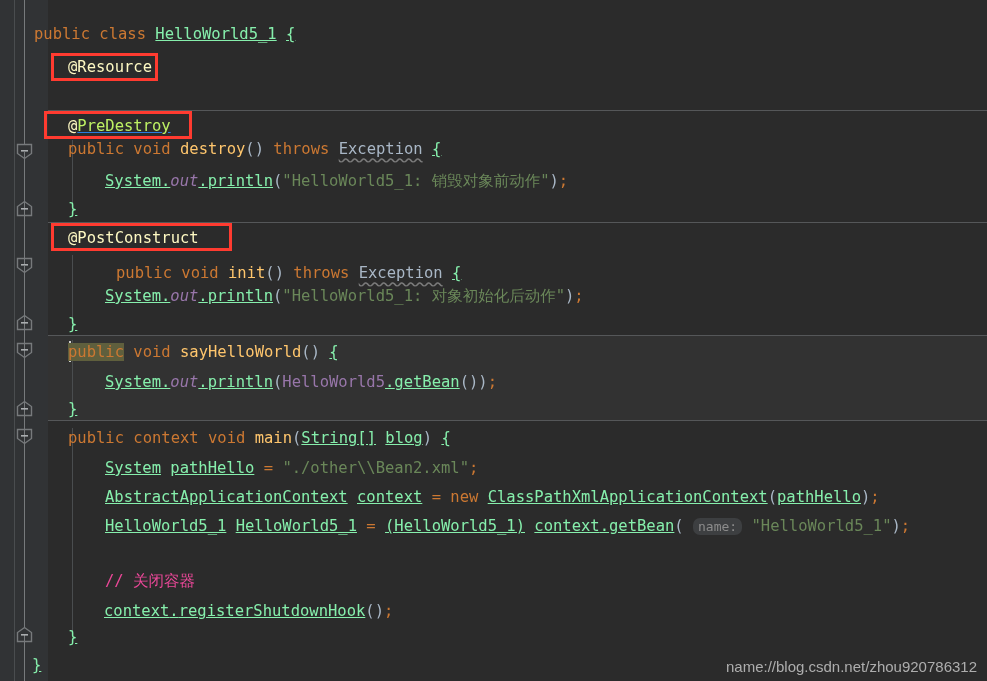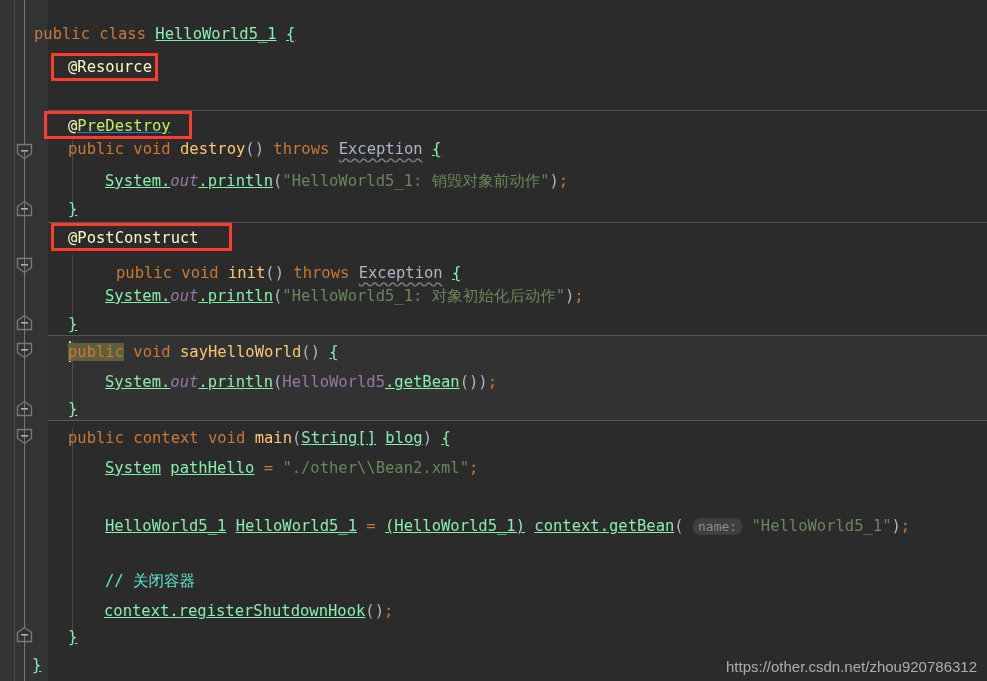--- a/index.html
+++ b/index.html
@@ -78,21 +78,21 @@
 
   
   .kw    { color: #cc7832; }       
   .plain { color: #86efac; text-decoration: underline; }
   .type  { color: #a9b7c6; }
   .fn    { color: #ffc66d; }       
   .str   { color: #6a8759; }
   .anno  { color: #fef9c3; }       
   .field { color: #9876aa; }       
   .stat  { color: #9876aa; font-style: italic; } 
-  .cmt   { color: #5eead4; margin-top: 34px; }       
+  .cmt   { color: #ec4899; margin-top: 34px; }       
   .semi  { color: #cc7832; }
   .paren { color: #a9b7c6; }
 
   .wavy {
     text-decoration: underline;
     text-decoration-style: wavy;
     text-decoration-color: #7a7a7a;
     text-underline-offset: 3px;
   }
   .deprecated-link {
@@ -245,33 +245,34 @@
     <div class="line" style="left:68px;top:342px;"><span class="kw hl-ident">public</span> <span class="kw">void</span> <span class="fn">sayHelloWorld</span><span class="paren">()</span> <span class="plain">{</span></div>
 
     <div class="line" style="left:105px;top:372px;"><span class="plain">System</span><span class="plain">.</span><span class="stat">out</span><span class="plain">.</span><span class="plain">println</span><span class="paren">(</span><span class="field">HelloWorld5</span><span class="plain">.</span><span class="plain">getBean</span><span class="paren">())</span><span class="semi">;</span></div>
 
     <div class="line" style="left:68px;top:399px;"><span class="plain">}</span></div>
 
     <div class="line" style="left:68px;top:428px;"><span class="kw">public</span> <span class="kw">context</span> <span class="kw">void</span> <span class="fn">main</span><span class="paren">(</span><span class="plain">String[]</span> <span class="plain">blog</span><span class="paren">)</span> <span class="plain">{</span></div>
 
     <div class="line" style="left:105px;top:458px;"><span class="plain">System</span> <span class="plain">pathHello</span> <span class="kw">=</span> <span class="str">"./other\\Bean2.xml"</span><span class="semi">;</span></div>
 
+    <div class="line" style="left:105px;top:487px;"><span class="plain">AbstractApplicationContext</span> <span class="plain">context</span> <span class="kw">=</span> <span class="kw">new</span> <span class="plain">ClassPathXmlApplicationContext</span><span class="paren">(</span><span class="plain">pathHello</span><span class="paren">)</span><span class="semi">;</span></div>
 
     <div class="line" style="left:105px;top:516px;"><span class="plain">HelloWorld5_1</span> <span class="plain">HelloWorld5_1</span> <span class="kw">=</span> <span class="plain">(HelloWorld5_1)</span> <span class="plain">context</span><span class="plain">.</span><span class="plain">getBean</span><span class="paren">(</span> <span class="param-hint">name:</span> <span class="str">"HelloWorld5_1"</span><span class="paren">)</span><span class="semi">;</span></div>
 
 
     <div class="line" style="left:105px;top:571px;"><span class="cmt">// 关闭容器</span></div>
 
     <div class="line" style="left:104px;top:601px;"><span class="plain">context</span><span class="plain">.</span><span class="plain">registerShutdownHook</span><span class="paren">()</span><span class="semi">;</span></div>
 
     <div class="line" style="left:68px;top:627px;"><span class="plain">}</span></div>
 
     <div class="line" style="left:32px;top:655px;"><span class="plain">}</span></div>
 
   </div>
 
   <div class="redbox" style="left:51px;top:53px;width:107px;height:28px;"></div>
   <div class="redbox" style="left:44px;top:111px;width:148px;height:28px;"></div>
   <div class="redbox" style="left:51px;top:223px;width:181px;height:28px;"></div>
 
-  <div class="watermark">https://other.csdn.net/zhou920786312</div>
+  <div class="watermark">name://blog.csdn.net/zhou920786312</div>
 
 </div>
 
 </body></html>

